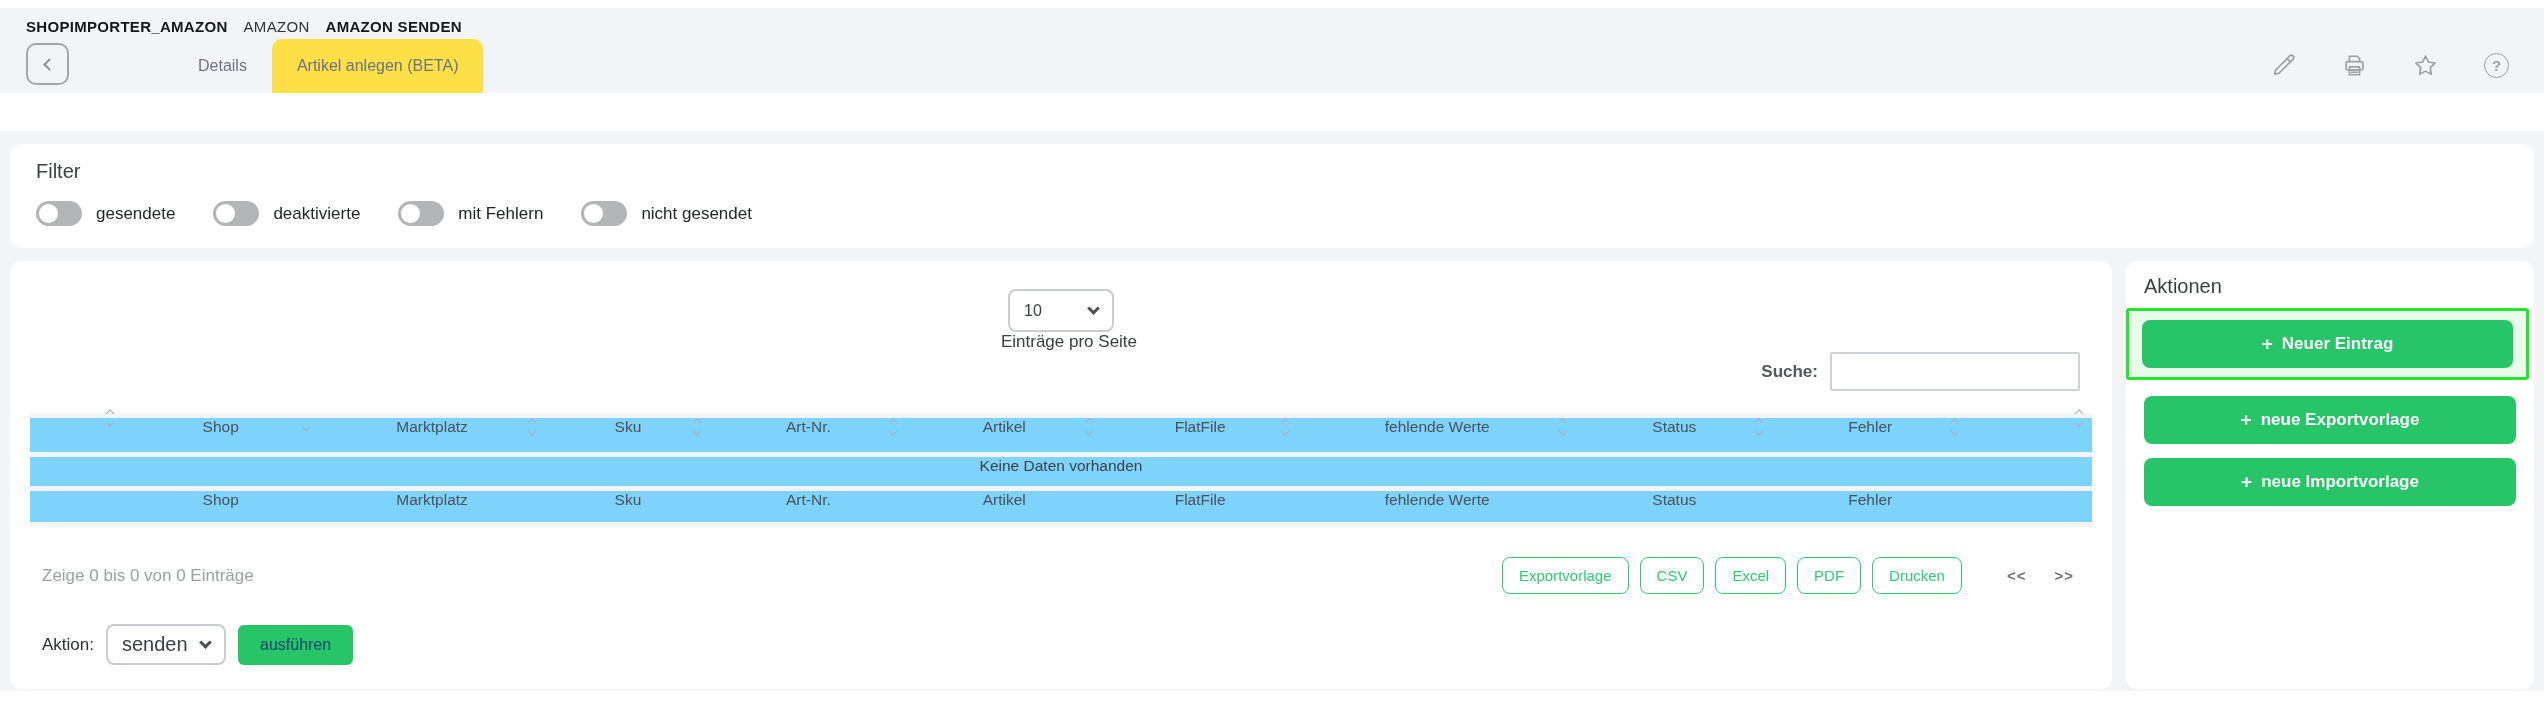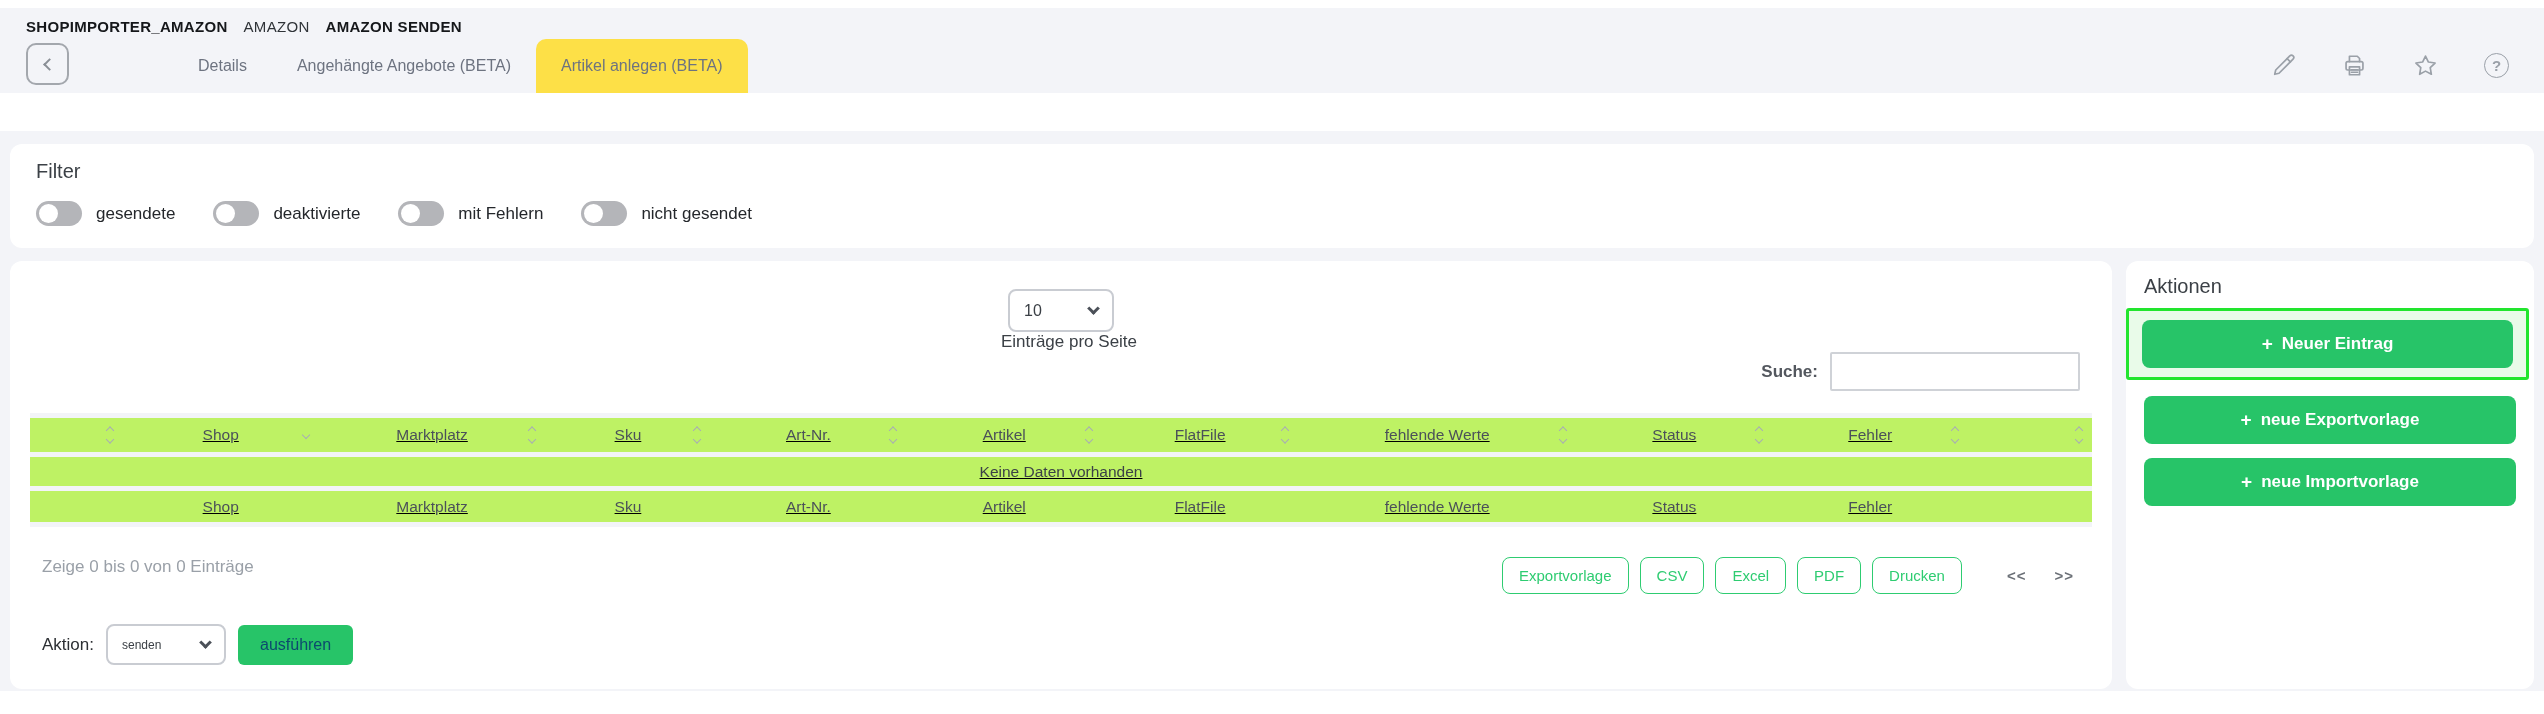--- a/index.html
+++ b/index.html
@@ -53,47 +53,47 @@
   .sel-chev { width:9px; height:9px; border-right:3px solid #4b5058; border-bottom:3px solid #4b5058; transform:rotate(45deg); margin-top:-4px; }
   .per-page-label { font-size:17px; color:#3b4046; margin-left:16px; }
   .search-wrap { margin-left:auto; display:flex; align-items:center; gap:12px; }
   .search-label { font-size:17px; font-weight:700; color:#53575e; }
   .search-input { width:250px; height:39px; border:2px solid #cfd2d7; border-radius:2px; font-size:16px; padding:0 8px;
                   color:#333; background:#fff; }
 
   
   .dtable { margin-top:22px; }
   .sep { height:5px; background:#f3f4f8; }
-  .trow { display:flex; background:#bef264; align-items:center;text-decoration:underline; }
+  .trow { display:flex; background:#7dd3fc; align-items:flex-start; }
   .trow.head { height:34px; }
   .trow.empty-row { height:29px; justify-content:center; }
   .trow.foot { height:31px; }
   .th, .tf { position:relative; text-align:center; font-size:15.5px; color:#4b5159; }
   .th { cursor:pointer; }
   .sort { position:absolute; right:10px; top:50%; transform:translateY(-50%); display:flex; flex-direction:column; gap:3px; align-items:center; }
   .schev { display:inline-block; width:6px; height:6px; border-right:1.8px solid #a8adb5; border-bottom:1.8px solid #a8adb5; }
   .schev.up { transform:rotate(-135deg); }
   .schev.down { transform:rotate(45deg); }
   .c0{width:4.5%;} .c1{width:9.5%;} .c2{width:11%;} .c3{width:8%;} .c4{width:9.5%;} .c5{width:9.5%;}
   .c6{width:9.5%;} .c7{width:13.5%;} .c8{width:9.5%;} .c9{width:9.5%;} .c10{width:6%;}
   .empty-msg { font-size:15.5px; color:#3c4147; }
 
   
-  .info-row { display:flex; margin:30px 12px 0; }
+  .info-row { display:flex; align-items:center; margin:30px 12px 0; }
   .info-text { font-size:17px; color:#9aa0a8; }
   .export-group { margin-left:auto; display:flex; gap:11px; align-items:center; }
   .btn-outline { border:1.7px solid #2ecc71; color:#2ecc71; background:#fff; border-radius:8px;
                  font-size:15px; padding:9px 16px; cursor:pointer; font-family:inherit; }
   .pager { display:flex; gap:28px; margin-left:34px; margin-right:6px; }
   .page-arrow { font-size:15px; font-weight:700; color:#6b7077; letter-spacing:1px; cursor:pointer; }
 
   
   .action-row { margin-top:auto; display:flex; align-items:center; gap:12px; padding:0 12px 4px; }
   .action-label { font-size:17px; color:#2c2f33; }
-  .action-select { width:120px; height:41px; font-size:12px; color:#3b4046; border-radius:8px; }
+  .action-select { width:120px; height:41px; font-size:20px; color:#3b4046; border-radius:8px; }
   .btn-exec { background:#27c468; color:#0c4a6e; border:none; border-radius:6px; font-size:16px;
               padding:11px 22px; cursor:pointer; font-family:inherit; }
 
   
   .actions-card { width:408px; padding:14px 18px; display:flex; flex-direction:column; }
   .highlight-box { margin:10px -13px 2px -18px; border:3px solid #22e52e; background:#e9fbe9;
                    padding:9px 13px; border-radius:3px; }
   .btn-green { width:100%; height:48px; background:#27c468; color:#fff; border:none; border-radius:8px;
                font-size:17px; font-weight:700; cursor:pointer; display:flex; align-items:center; justify-content:center;
                gap:9px; font-family:inherit; }
@@ -113,21 +113,20 @@
     <span class="crumb mid">AMAZON</span>
     <span class="crumb">AMAZON SENDEN</span>
   </div>
 
   <div class="tabbar">
     <button class="back-btn">
       <span class="chev left"></span>
     </button>
     <div class="tabs">
       <div class="tab">Details</div>
-      <div class="tab">Angehängte Angebote (BETA)</div>
       <div class="tab active">Artikel anlegen (BETA)</div>
     </div>
     <div class="top-icons">
       <span class="ticon">
         <svg width="27" height="27" viewBox="0 0 24 24" fill="none" stroke="#9aa0a8" stroke-width="1.5" stroke-linejoin="round" stroke-linecap="round">
           <path d="M4.2 19.8l.9-3.8L17.6 3.5a2.05 2.05 0 0 1 2.9 2.9L8 18.9l-3.8.9z"></path>
           <path d="M15.2 5.9l2.9 2.9"></path>
         </svg>
       </span>
       <span class="ticon">

